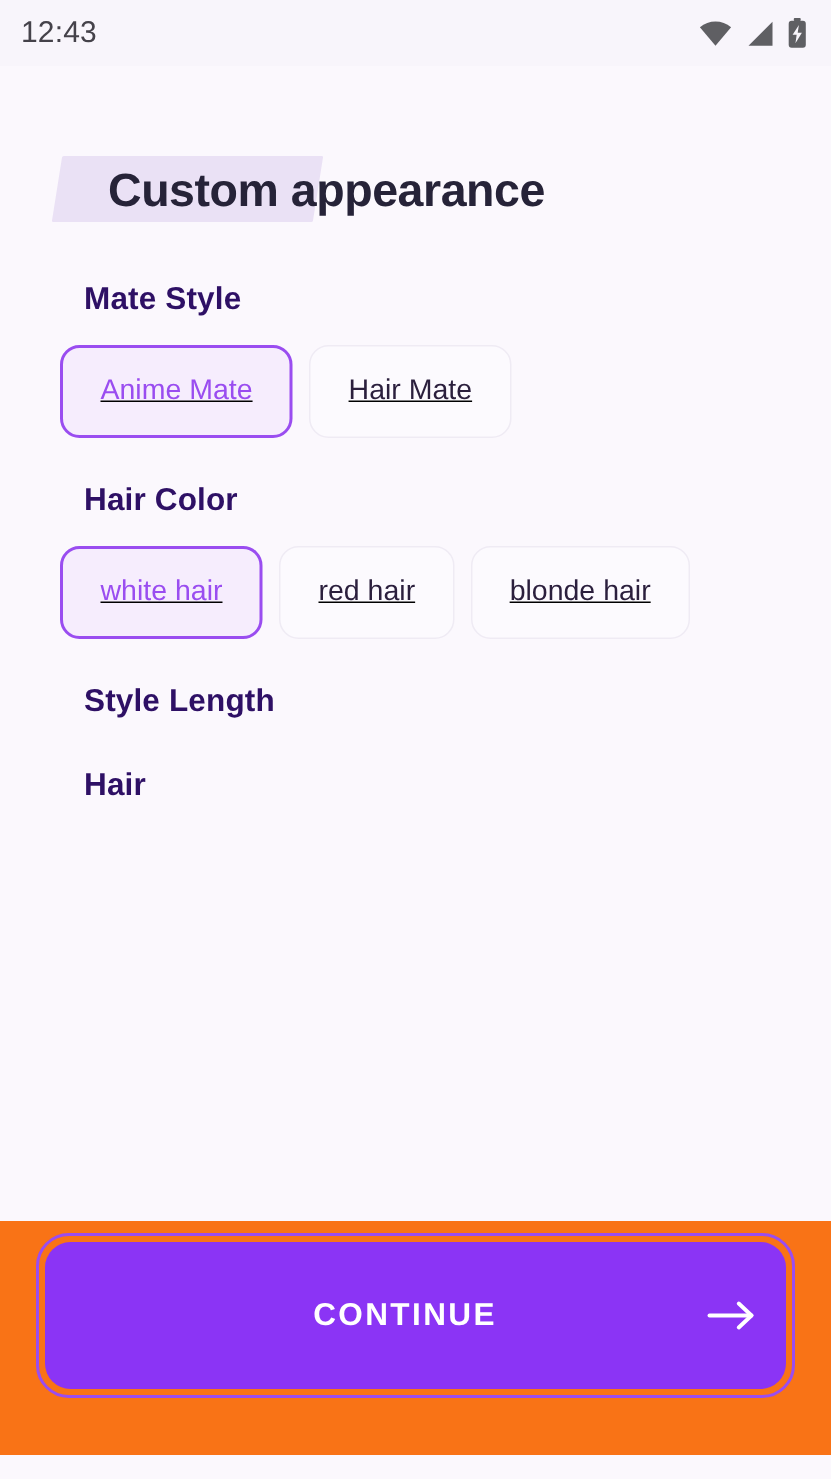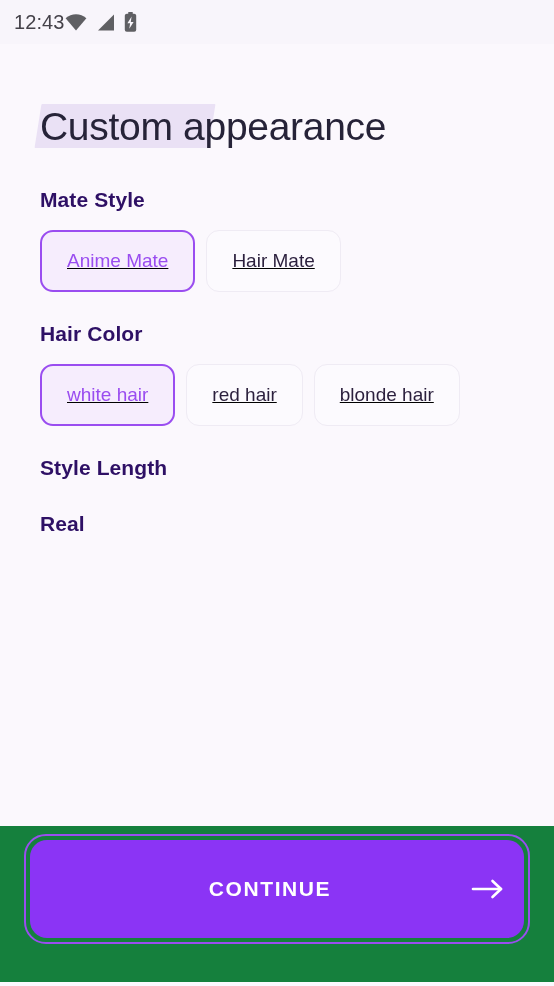--- a/index.html
+++ b/index.html
@@ -14,21 +14,21 @@
     font-family: "Liberation Sans", sans-serif;
     position: relative;
     -webkit-font-smoothing: antialiased;
   }
 
   
   .status-bar {
     height: 44px;
     display: flex;
     align-items: center;
-    justify-content: flex-start;
+    justify-content: space-between;
     padding: 0 16px 0 14px;
     box-sizing: border-box;
     background: #F8F5FB;
   }
   .status-time {
     font-size: 20px;
     color: #45424A;
     letter-spacing: 0.1px;
   }
   .status-icons {
@@ -60,34 +60,35 @@
     left: -2px;
     top: 8px;
     width: 174px;
     height: 44px;
     background: #EAE1F5;
     transform: skewX(-9deg);
     border-radius: 1px;
   }
   .page-title {
     position: relative;
-    font-size: 39px;
-    font-weight: normal;
+    font-size: 31px;
+    font-weight: bold;
     color: #262338;
     letter-spacing: -0.3px;
     line-height: 62px;
     white-space: nowrap;
+    margin-left: 32px;
   }
 
   .section { margin-top: 30px; }
   .section-title {
     font-size: 21px;
     font-weight: bold;
     color: #2E1065;
-    margin: 0 0 18px 0;
+    margin: 0 0 18px 16px;
     letter-spacing: 0.1px;
   }
 
   .chip-row {
     display: flex;
     flex-wrap: wrap;
     gap: 11px;
     text-decoration: underline;
   }
   .chip {
@@ -112,23 +113,23 @@
   }
 
   
   .section.face { margin-top: 32px; }
 
   
   .cta-layer {
     position: absolute;
     left: 0;
     right: 0;
-    bottom: 4px;
+    bottom: 16px;
     height: 156px;
-    background: #15803d;
+    background: #f97316;
     pointer-events: none;
   }
   .cta-focus-ring {
     position: absolute;
     left: 24px;
     top: 8px;
     width: 506px;
     height: 110px;
     border: 2px solid #9A4DF0;
     border-radius: 22px;
@@ -217,21 +218,21 @@
       <div class="chip">red hair</div>
       <div class="chip">blonde hair</div>
     </div>
   </div>
 
   <div class="section">
     <div class="section-title">Style Length</div>
   </div>
 
   <div class="section face">
-    <div class="section-title">Real</div>
+    <div class="section-title">Hair</div>
   </div>
 
 </div>
 
 <div class="cta-layer">
   <div class="cta-focus-ring"></div>
   <button class="cta-button">
     <span class="cta-label">CONTINUE</span>
     <span class="cta-arrow">
       <svg width="34" height="22" viewBox="0 0 34 22">

